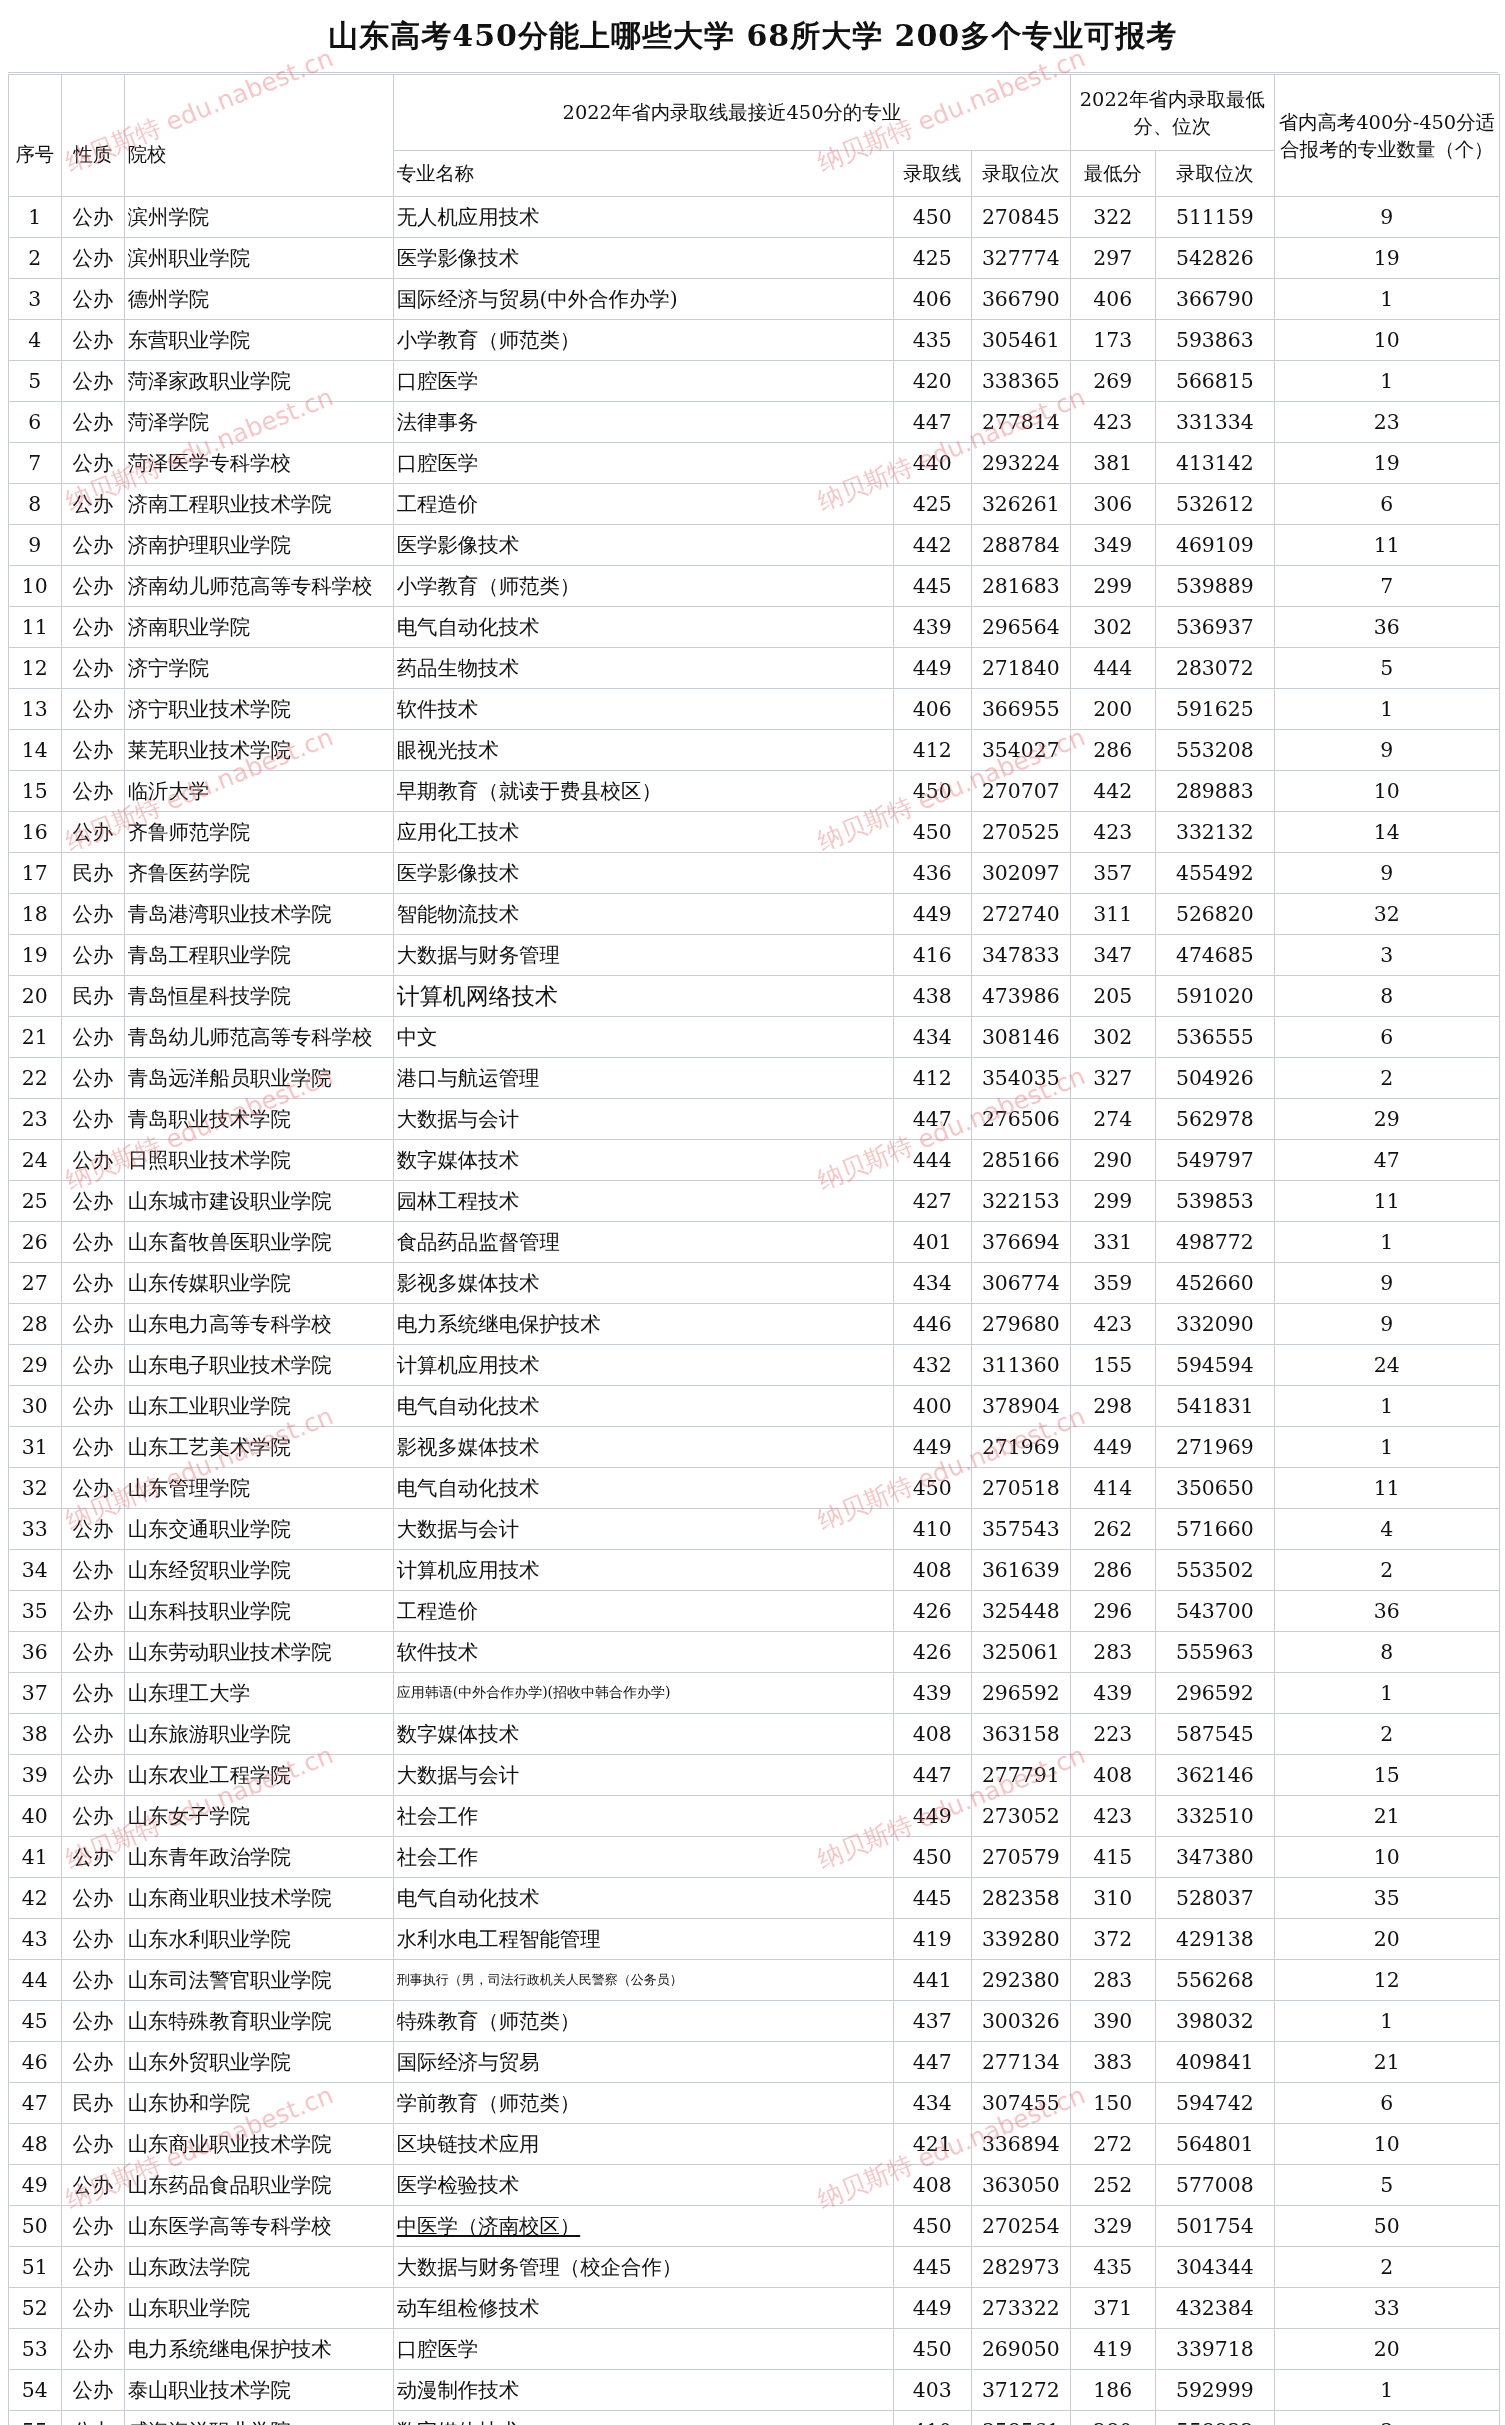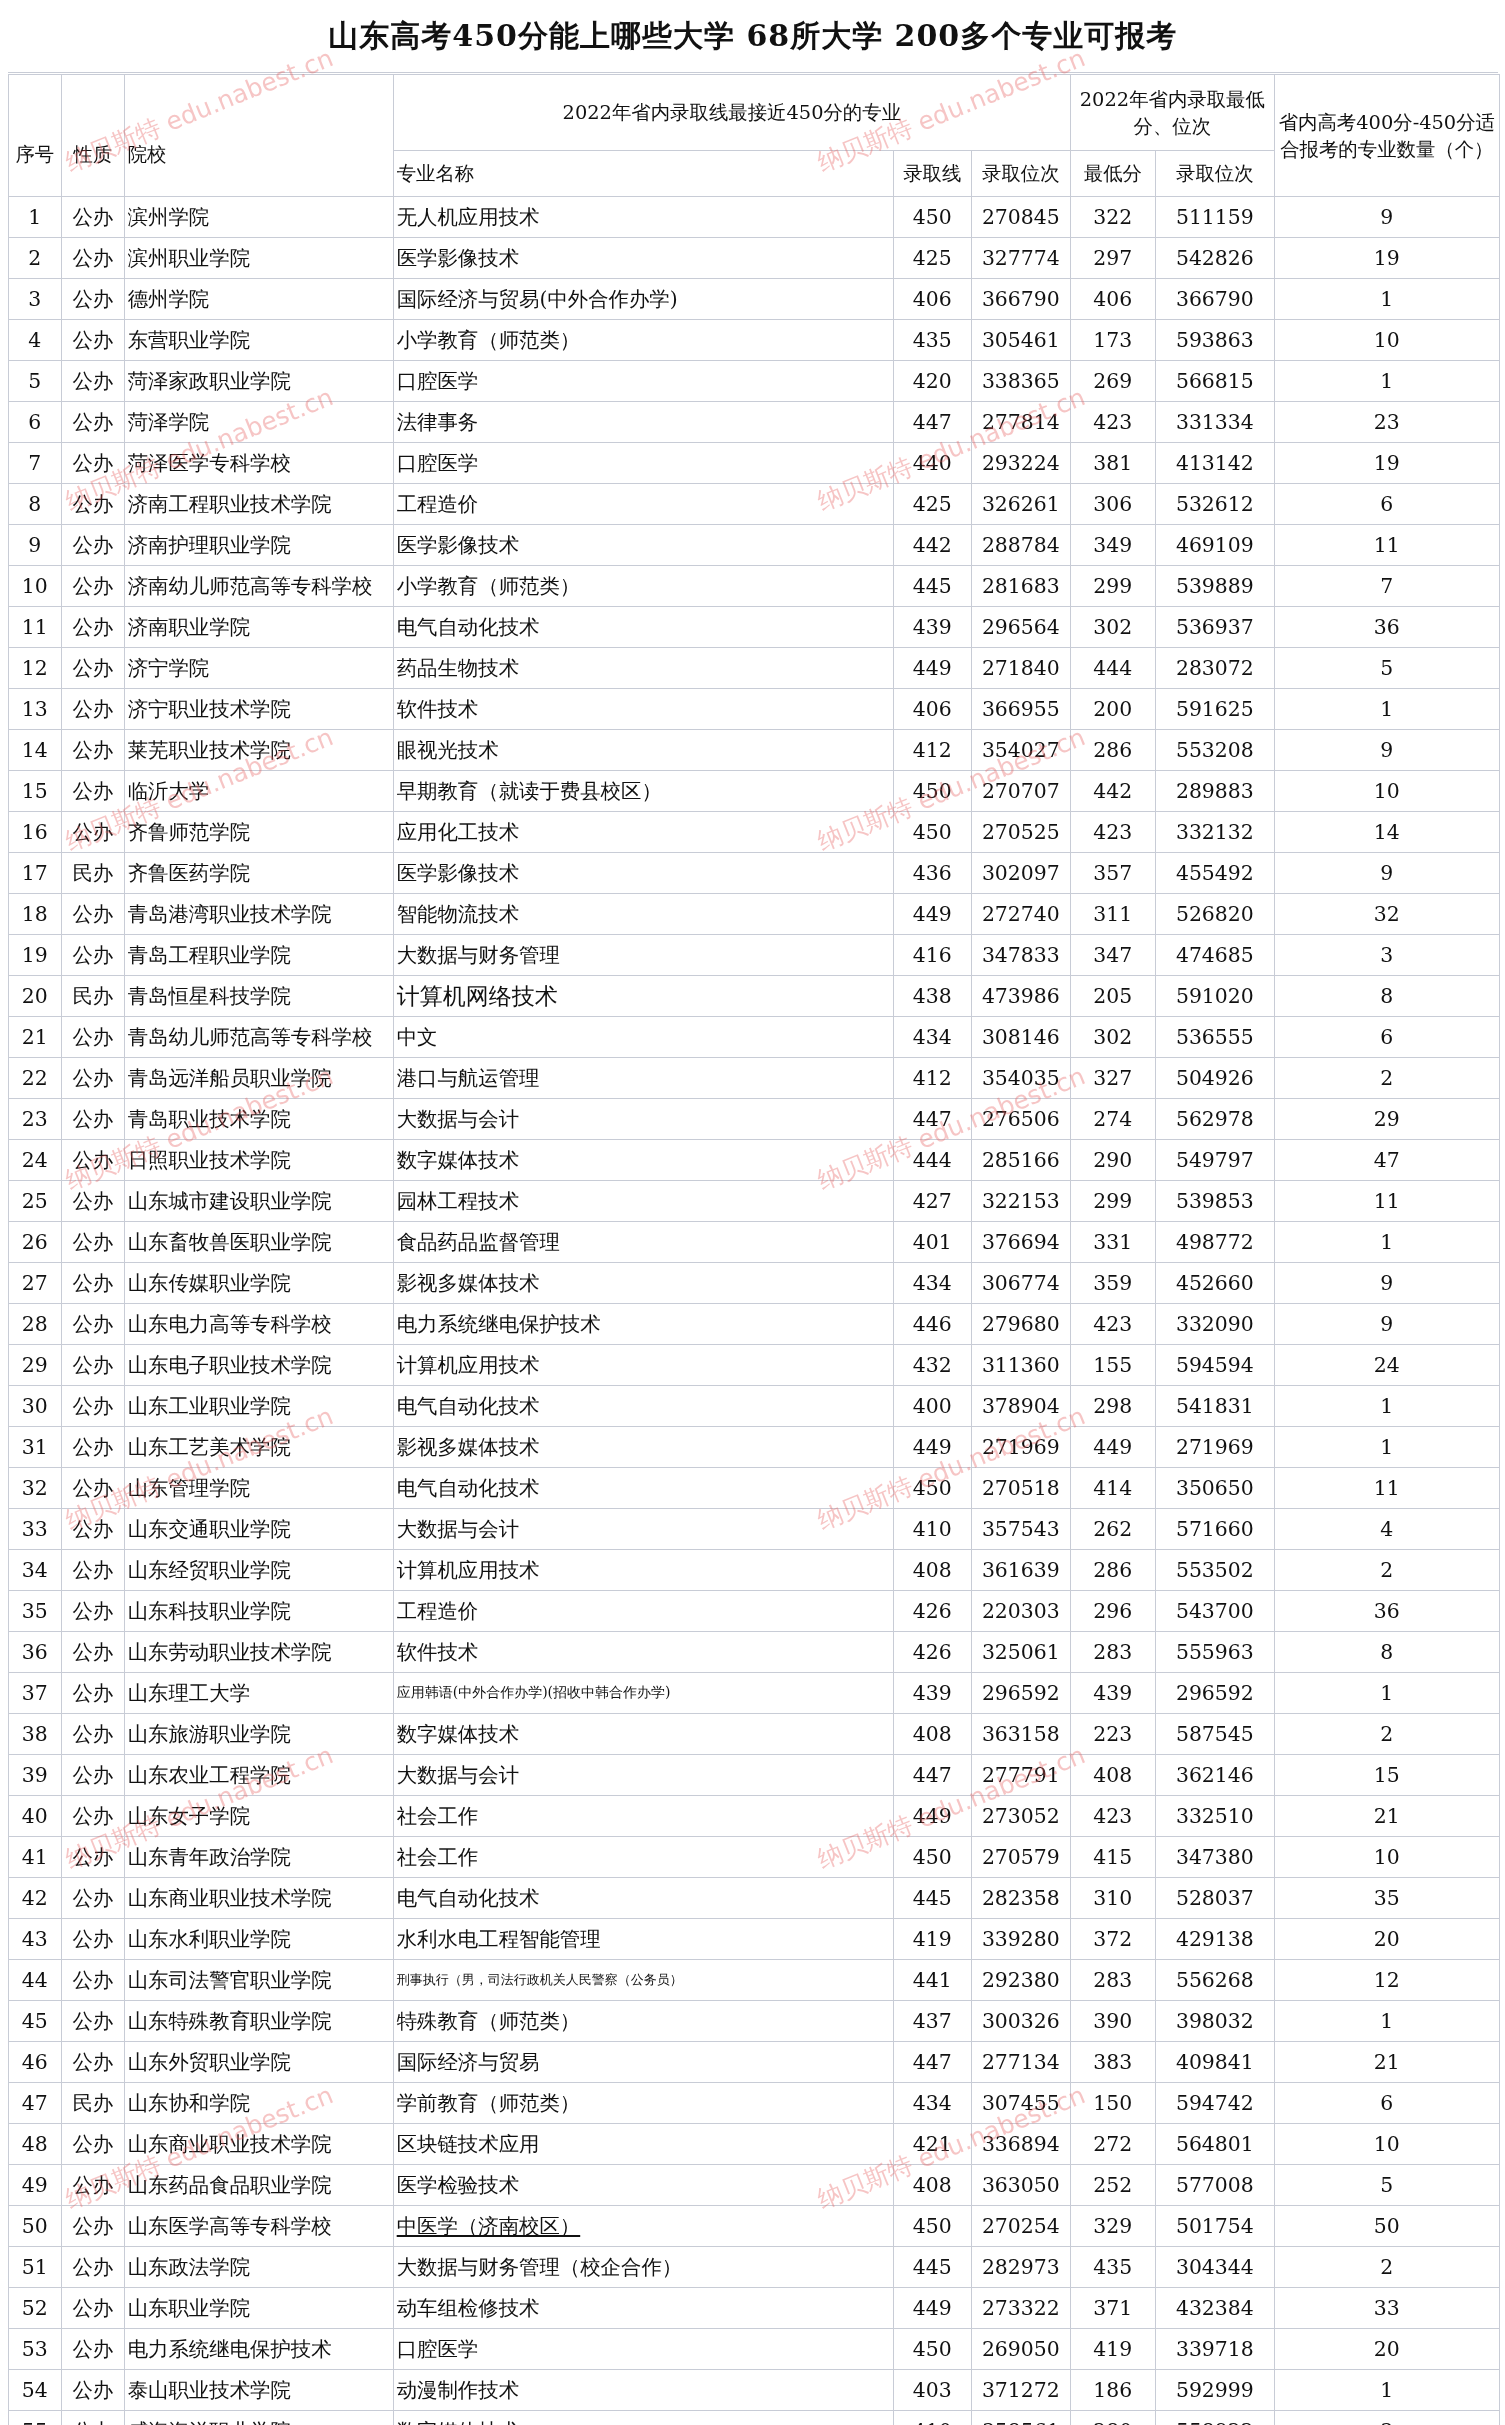--- a/index.html
+++ b/index.html
@@ -430,21 +430,21 @@
         <td class="c">286</td>
         <td class="c">553502</td>
         <td class="c">2</td>
       </tr>
       <tr>
         <td class="c">35</td>
         <td class="c">公办</td>
         <td class="l">山东科技职业学院</td>
         <td class="l" style="font-size: 20.4px;">工程造价</td>
         <td class="c">426</td>
-        <td class="c">220303</td>
+        <td class="c">325448</td>
         <td class="c">296</td>
         <td class="c">543700</td>
         <td class="c">36</td>
       </tr>
       <tr>
         <td class="c">36</td>
         <td class="c">公办</td>
         <td class="l">山东劳动职业技术学院</td>
         <td class="l" style="font-size: 20.4px;">软件技术</td>
         <td class="c">426</td>

